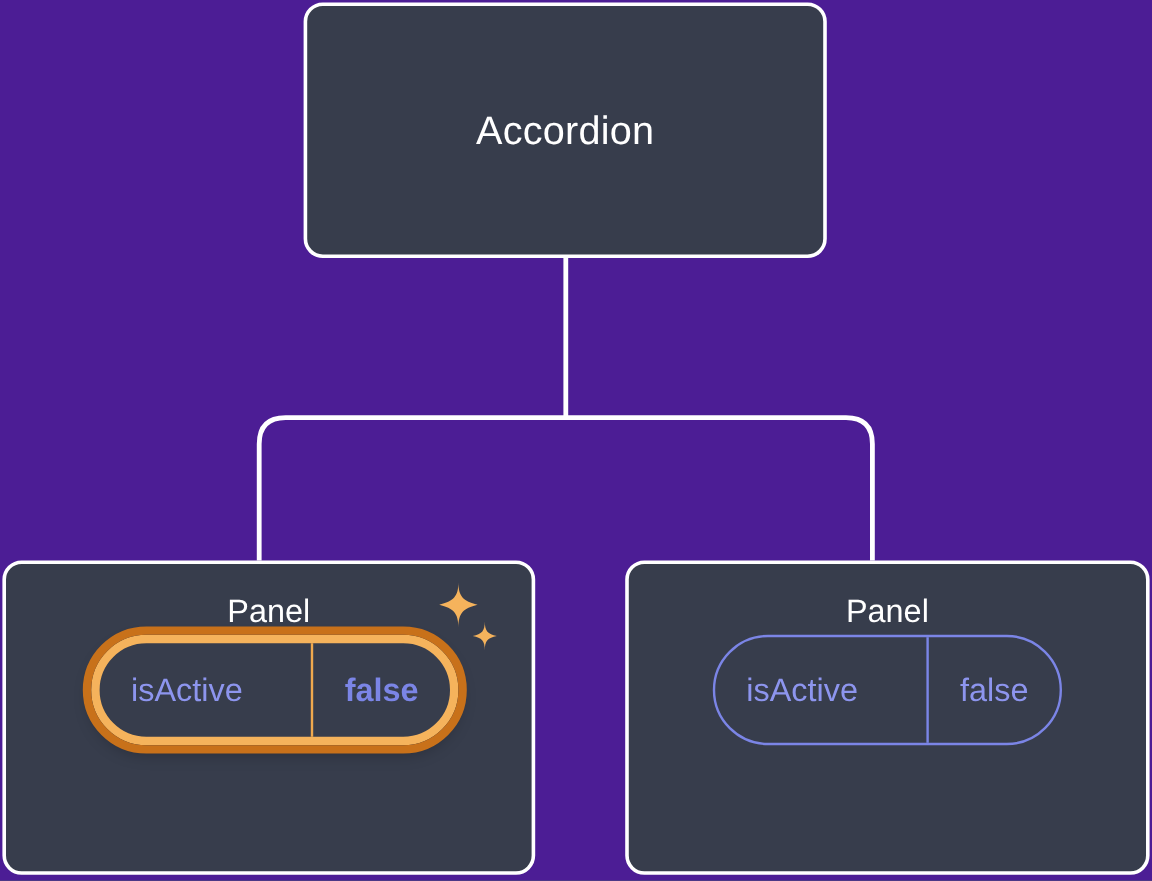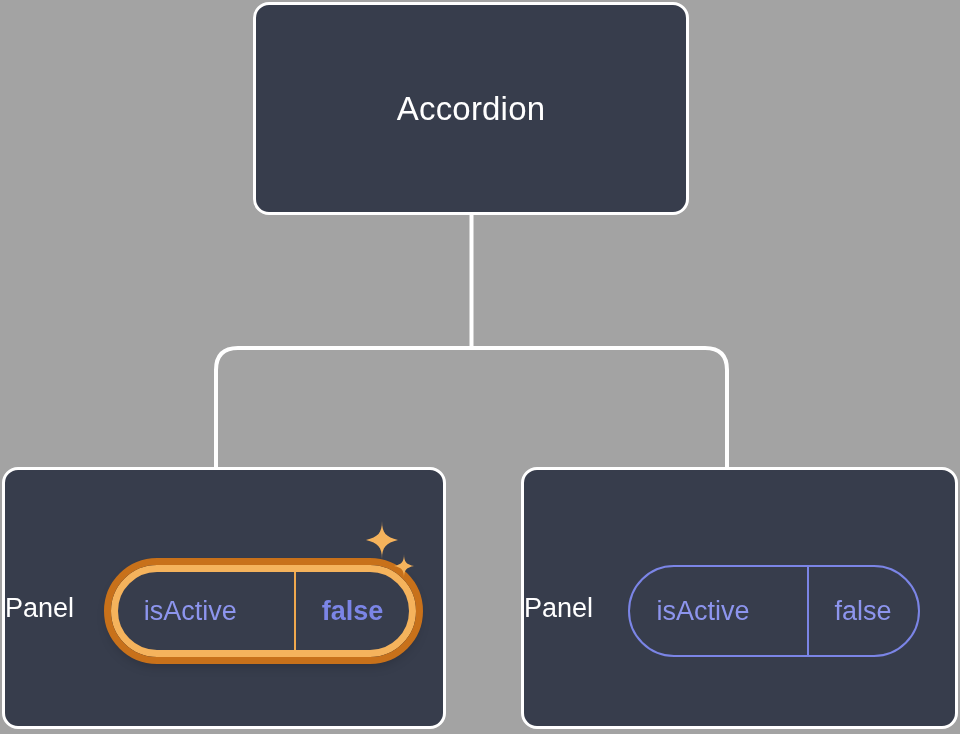--- a/index.html
+++ b/index.html
@@ -14,21 +14,21 @@
     overflow: hidden;
     font-family: "Liberation Sans", sans-serif;
     position: relative;
   }
 
   #stage {
     position: absolute;
     inset: 0;
     width: 960px;
     height: 734px;
-    background: #a3a3a3;
+    background: #4c1d95;
   }
 
   
   #edges {
     position: absolute;
     left: 0;
     top: 0;
     width: 960px;
     height: 734px;
     pointer-events: none;
@@ -59,20 +59,21 @@
     font-weight: 400;
     letter-spacing: 0.2px;
     line-height: 1;
   }
 
   .node-leaf {
     top: 467px;
     height: 262px;
     padding-top: 26px;
     display: flex;
+    flex-direction: column;
     align-items: center;
   }
 
   .node-leaf-left  { left: 2px;   width: 444px; }
   .node-leaf-right { left: 521px; width: 437px; }
 
   .node-title-leaf {
     color: #ffffff;
     font-size: 27px;
     font-weight: 400;

